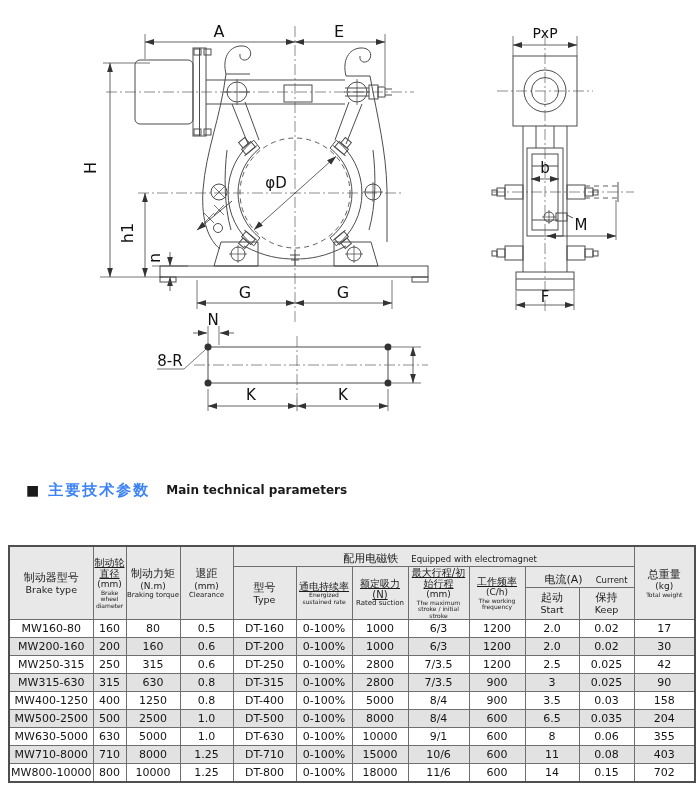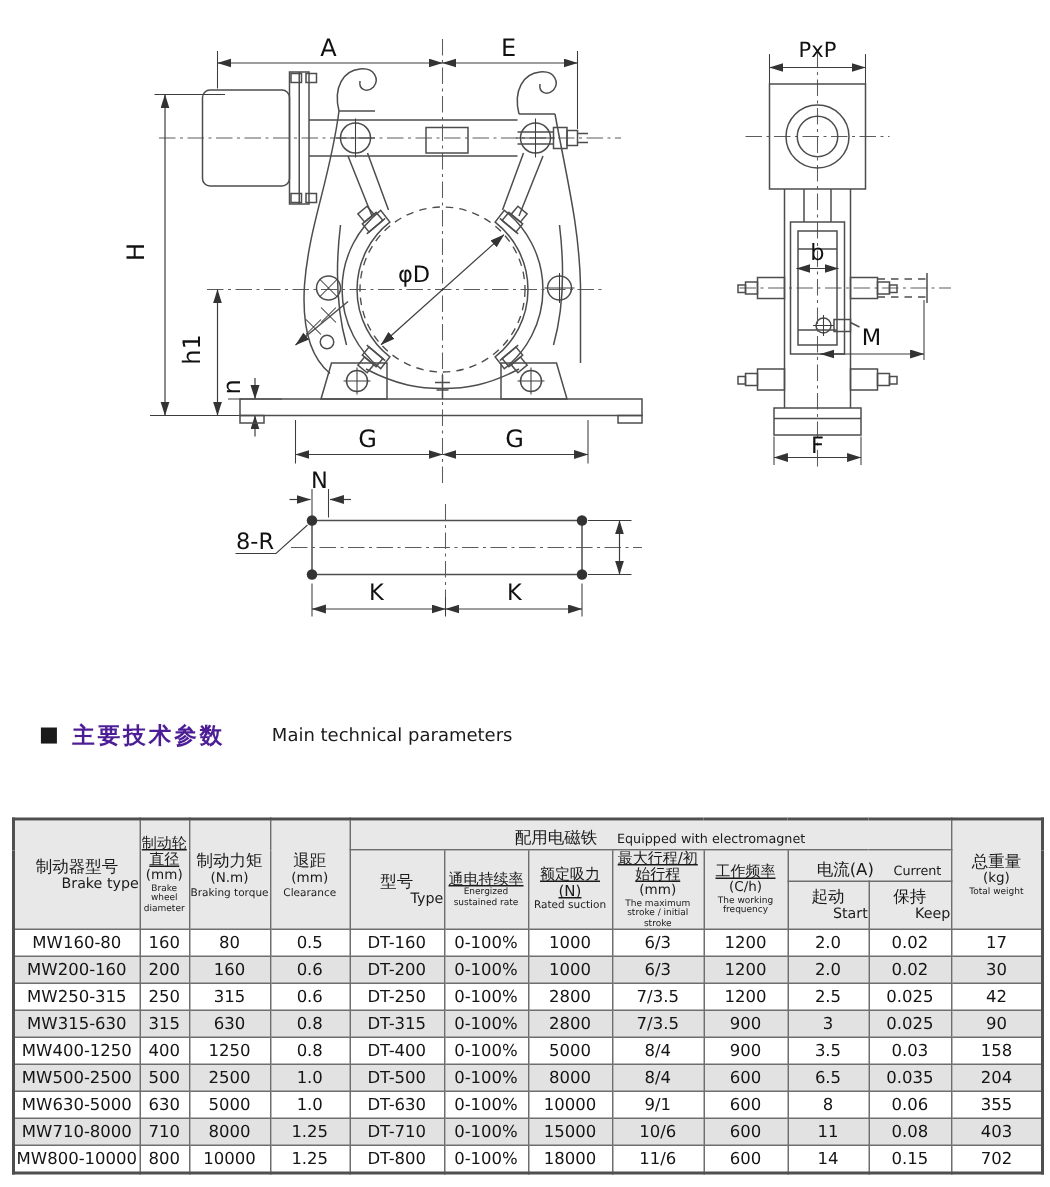--- a/index.html
+++ b/index.html
@@ -15,35 +15,35 @@
   svg .dc{stroke:#4d4d4d;stroke-width:0.9;fill:none;stroke-dasharray:5 4;}
   svg .dot{fill:#333;stroke:none;}
   svg text{fill:#111;font-family:"DejaVu Sans","Liberation Sans",sans-serif;}
   svg .lbl{font-size:16px;}
   svg .lbl2{font-size:15px;}
   svg .lbl3{font-size:14px;}
 
   
   .section-header{margin:22px 0 0 26px;display:flex;align-items:center;height:20px;}
   .bullet{font-size:14px;line-height:14px;color:#1a1a1a;}
-  .title-zh{font-size:15px;font-weight:bold;letter-spacing:2px;margin-left:9px;color:#4c1d95;}
-  .title-en{font-size:12px;font-weight:normal;margin-left:31px;color:#1a1a1a;}
+  .title-zh{font-size:15px;font-weight:bold;letter-spacing:2px;margin-left:9px;color:#3b82f6;}
+  .title-en{font-size:12px;font-weight:bold;margin-left:16px;color:#1a1a1a;}
 
   
   table.params{border-collapse:collapse;table-layout:fixed;margin:45px 0 0 8px;width:688px;border:2px solid #4f4f4f;}
   table.params th,table.params td{border:1px solid #6e6e6e;text-align:center;vertical-align:middle;padding:0;overflow:hidden;}
   table.params thead th{background:#e8e8e8;font-weight:normal;}
   tr.hr1{height:16px;} tr.hr2{height:19px;} tr.hr3{height:30px;}
   tbody tr{height:18px;margin-left:44px;}
   tbody td{font-size:11px;background:#ffffff;color:#151515;}
   tbody tr:nth-child(even) td{background:#e2e2e2;}
   .h-zh{font-size:11px;line-height:1.25;}
   .h-zh-s{font-size:10px;line-height:1.1;text-decoration:underline;}
   .h-unit{font-size:9px;line-height:1.2;}
-  .h-en{font-size:9.5px;line-height:1.15;text-align:right;}
+  .h-en{font-size:9.5px;line-height:1.15;}
   .h-en-s{font-size:7px;line-height:1.1;}
   .h-en-t{font-size:6px;line-height:1.08;}
   .gh-zh{font-size:11px;padding-left:13px;}
   .gh-en{font-size:8.5px;margin-left:8px;}
 </style>
 </head>
 <body>
 
 <div class="page">
 

